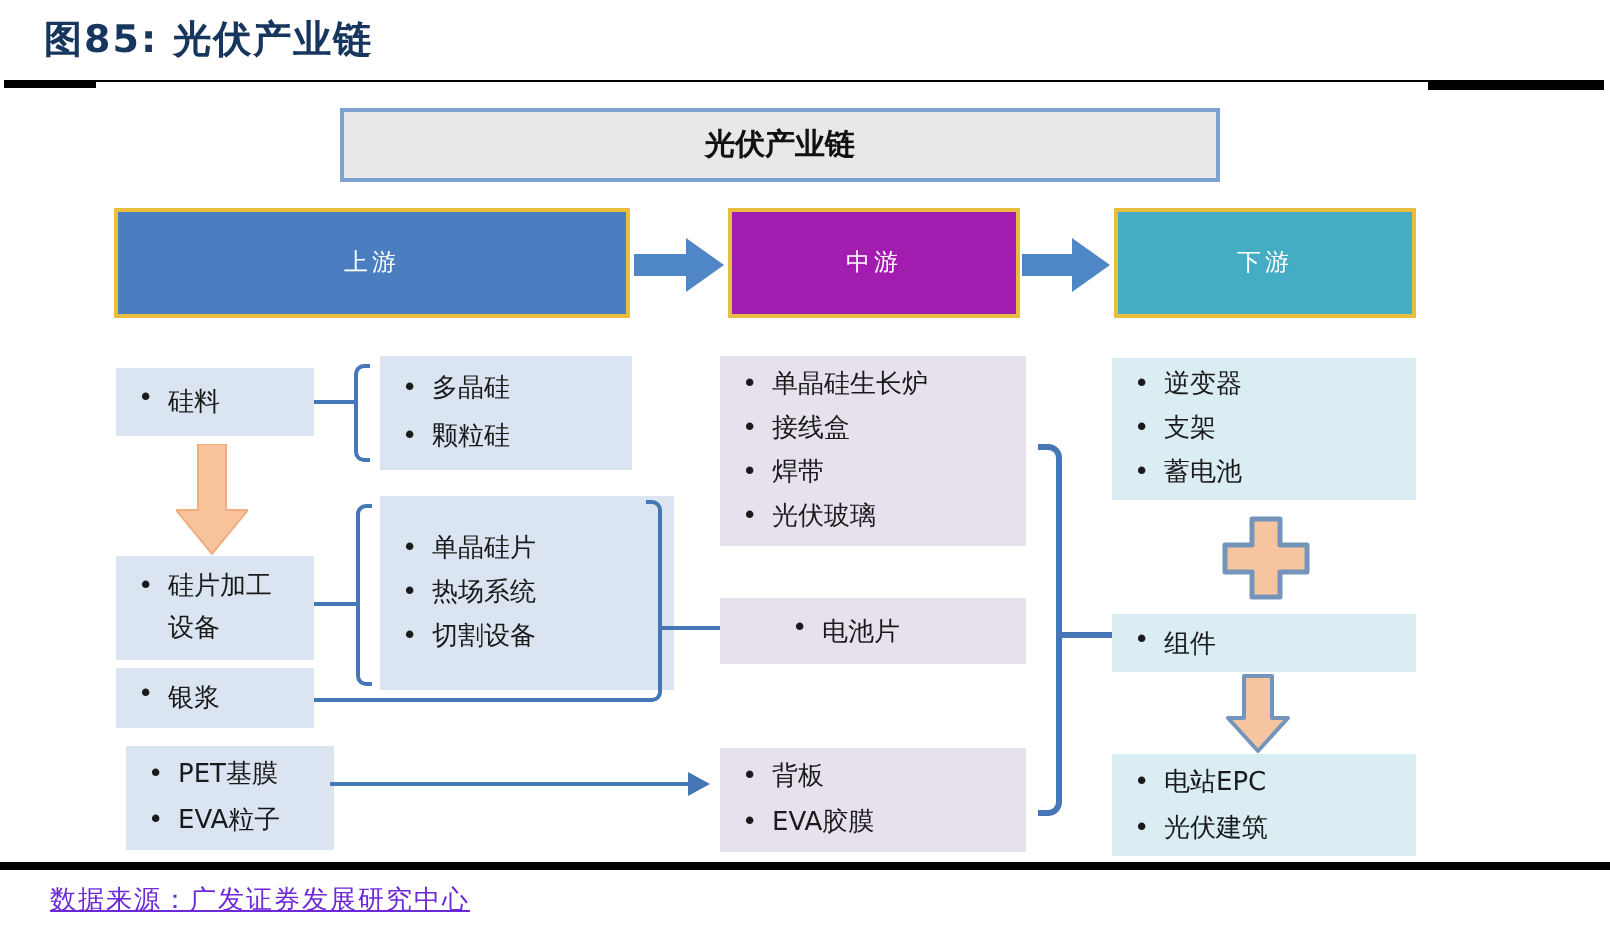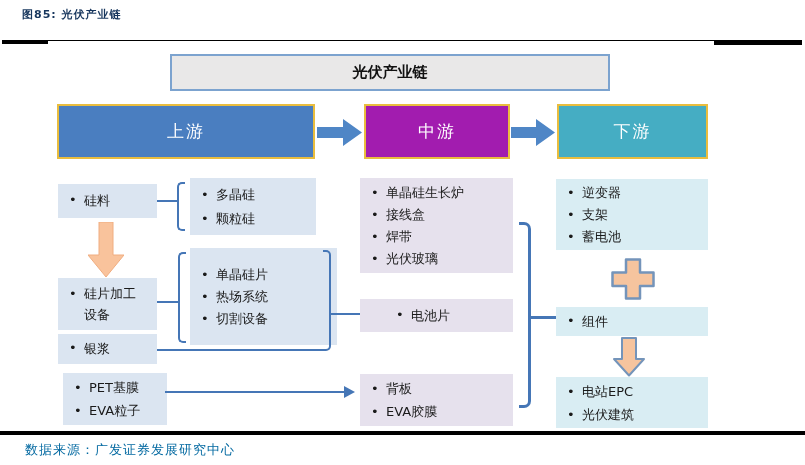--- a/index.html
+++ b/index.html
@@ -1,33 +1,33 @@
 <!DOCTYPE html>
 <html><head>
 <meta charset="utf-8">
 <style>
   html,body{margin:0;padding:0;background:#fff;}
   #stage{position:relative;width:805px;height:465px;background:#fff;
          font-family:"DejaVu Sans","Liberation Sans",sans-serif;overflow:hidden;}
   .abs{position:absolute;box-sizing:border-box;}
 
   
-  .fig-title{left:22px;top:7px;font-size:11px;font-weight:bold;color:#17365d;letter-spacing:1px;}
+  .fig-title{left:22px;top:7px;font-size:19px;font-weight:bold;color:#17365d;letter-spacing:1px;}
   .rule-thin{left:2px;top:40px;width:800px;height:1px;background:#000;}
   .rule-thick-l{left:2px;top:40px;width:46px;height:4px;background:#000;}
   .rule-thick-r{left:714px;top:41px;width:88px;height:4px;background:#000;}
   .bottom-rule{left:0px;top:431px;width:805px;height:4px;background:#000;}
-  .source{left:25px;top:441px;font-size:13px;color:#0369a1;letter-spacing:1px;}
+  .source{left:25px;top:441px;font-size:13px;color:#6d28d9;letter-spacing:1px;text-decoration:underline;}
 
   
   .hdr{left:170px;top:54px;width:440px;height:37px;background:#e9e8e8;border:2px solid #7ca3cf;
        display:flex;align-items:center;justify-content:center;font-size:15px;font-weight:bold;color:#111;}
 
   
-  .stagebox{height:55px;top:104px;border:2px solid #e9bd3e;color:#fff;font-size:17px;
+  .stagebox{height:55px;top:104px;border:2px solid #e9bd3e;color:#fff;font-size:12px;
             display:flex;align-items:center;justify-content:center;letter-spacing:2px;}
   .st-up{left:57px;width:258px;background:#4a7ec0;}
   .st-mid{left:364px;width:146px;background:#a21caf;}
   .st-down{left:557px;width:151px;background:#45adc3;}
 
   
   .ibox{font-size:13px;color:#1a1a1a;display:flex;flex-direction:column;justify-content:center;
         padding-left:11px;padding-right:4px;}
   .c-up{background:#dbe5f1;}
   .c-mid{background:#e6e1ed;}

